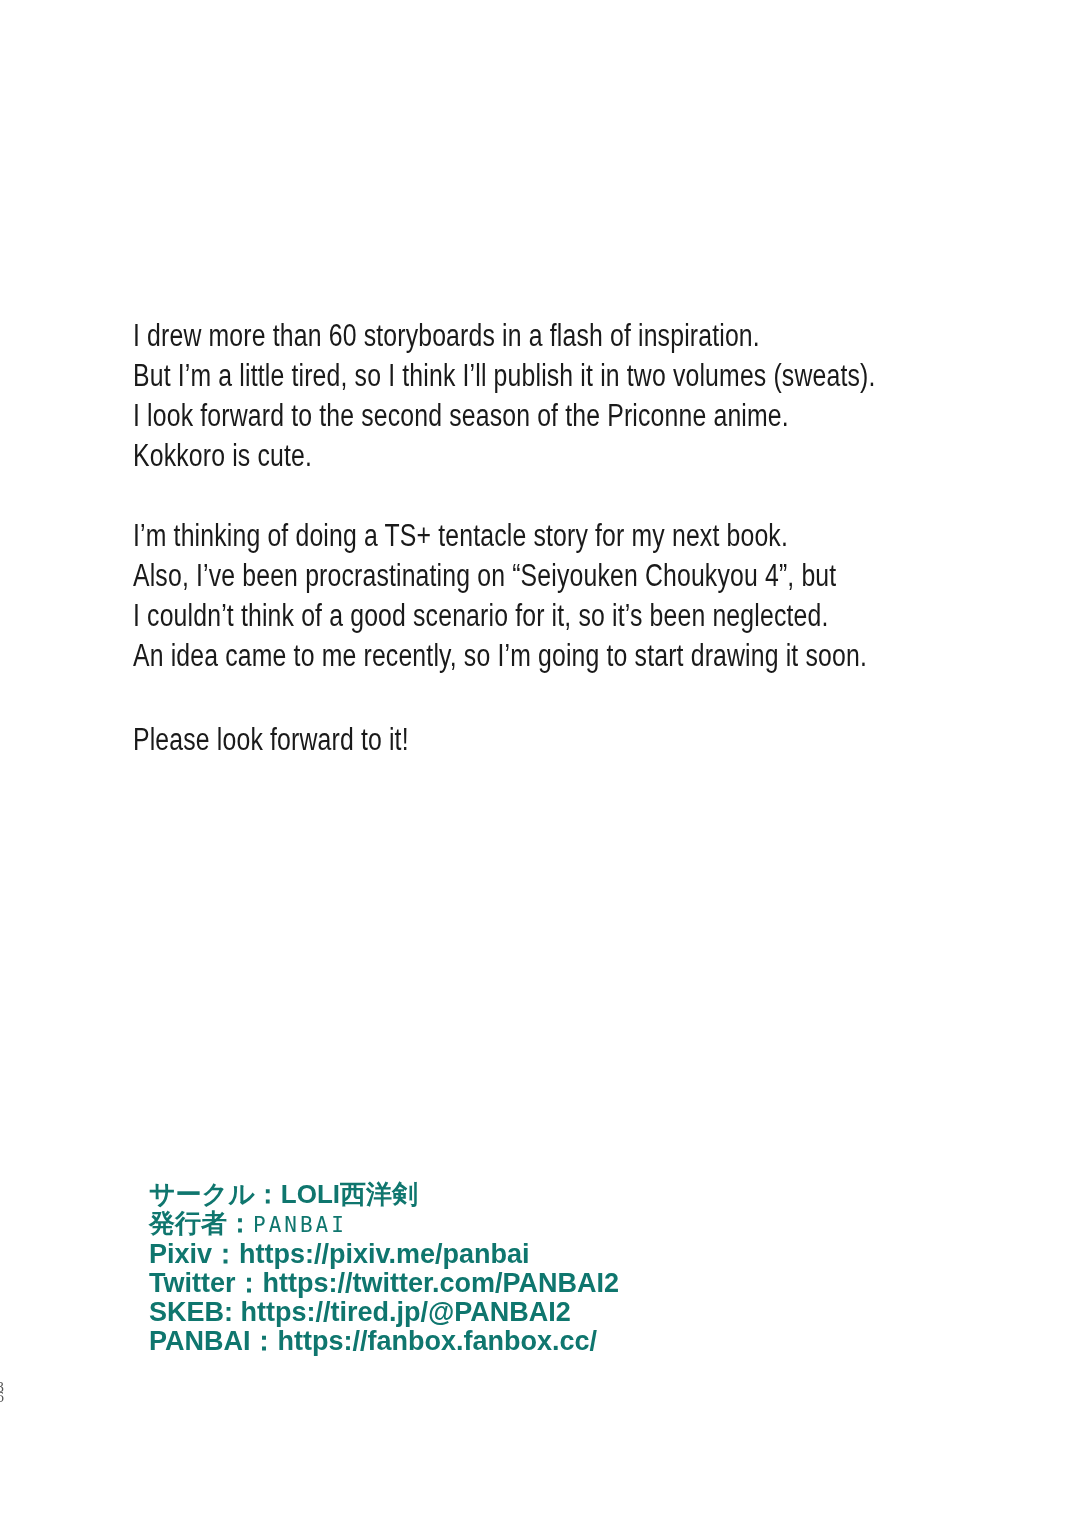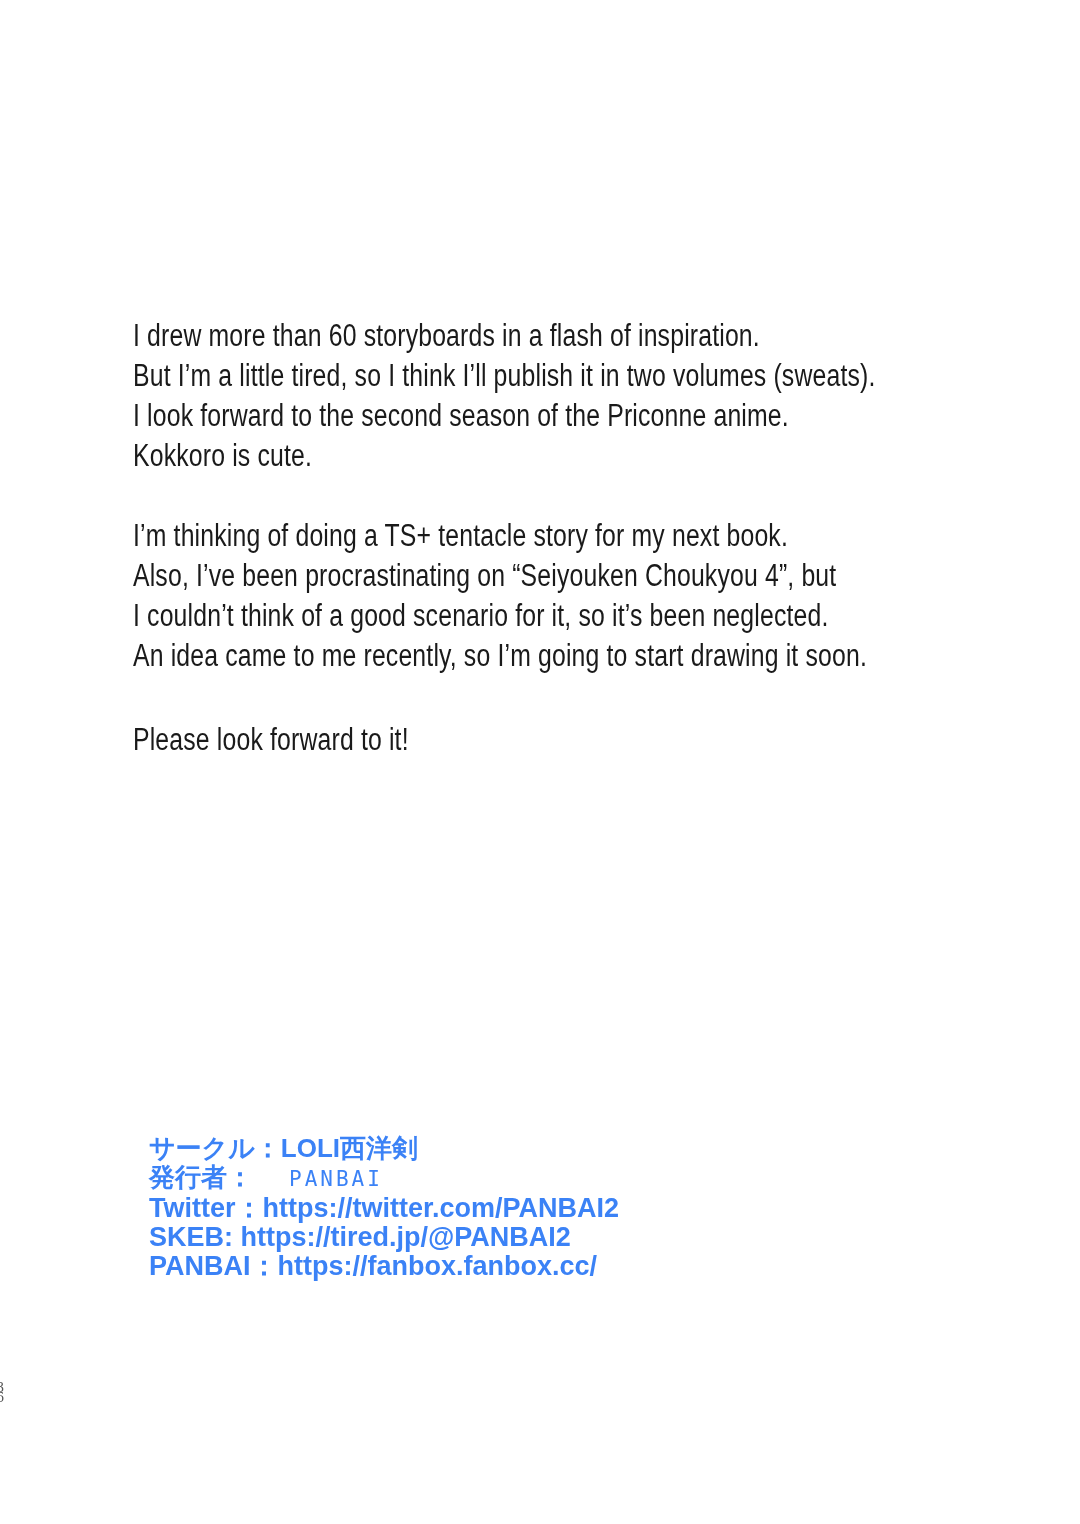--- a/index.html
+++ b/index.html
@@ -30,37 +30,36 @@
   }
   .para { margin: 0; }
   .para.gap-1 { margin-top: 40px; }
   .para.gap-2 { margin-top: 44px; }
   .text-line { white-space: nowrap; }
 
   
   .credits {
     position: absolute;
     left: 149px;
-    top: 1134px;
-    color: #3b82f6;
+    top: 1180px;
+    color: #0f766e;
   }
   .credit-line {
     line-height: 29px;
     white-space: nowrap;
   }
   .credit-line.jp {
     font-size: 26px;
     font-weight: 600;
   }
   .credit-line.jp .hand-value {
     font-family: "DejaVu Sans Mono", monospace;
     font-size: 21px;
     font-weight: 400;
     letter-spacing: 3px;
-    margin-left: 36px;
   }
   .credit-line.link {
     font-size: 27px;
     font-weight: 600;
   }
 
   
   .page-number {
     position: absolute;
     left: -4px;
@@ -100,20 +99,23 @@
 
   <div class="credit-line jp">
     <span>サークル：</span><span>LOLI西洋剣</span>
   </div>
 
   <div class="credit-line jp">
     <span>発行者：</span><span class="hand-value">PANBAI</span>
   </div>
 
 
+  <div class="credit-line link">
+    <span>Pixiv：</span><span>https://pixiv.me/panbai</span>
+  </div>
 
   <div class="credit-line link">
     <span>Twitter：</span><span>https://twitter.com/PANBAI2</span>
   </div>
 
   <div class="credit-line link">
     <span>SKEB: </span><span>https://tired.jp/@PANBAI2</span>
   </div>
 
   <div class="credit-line link">

